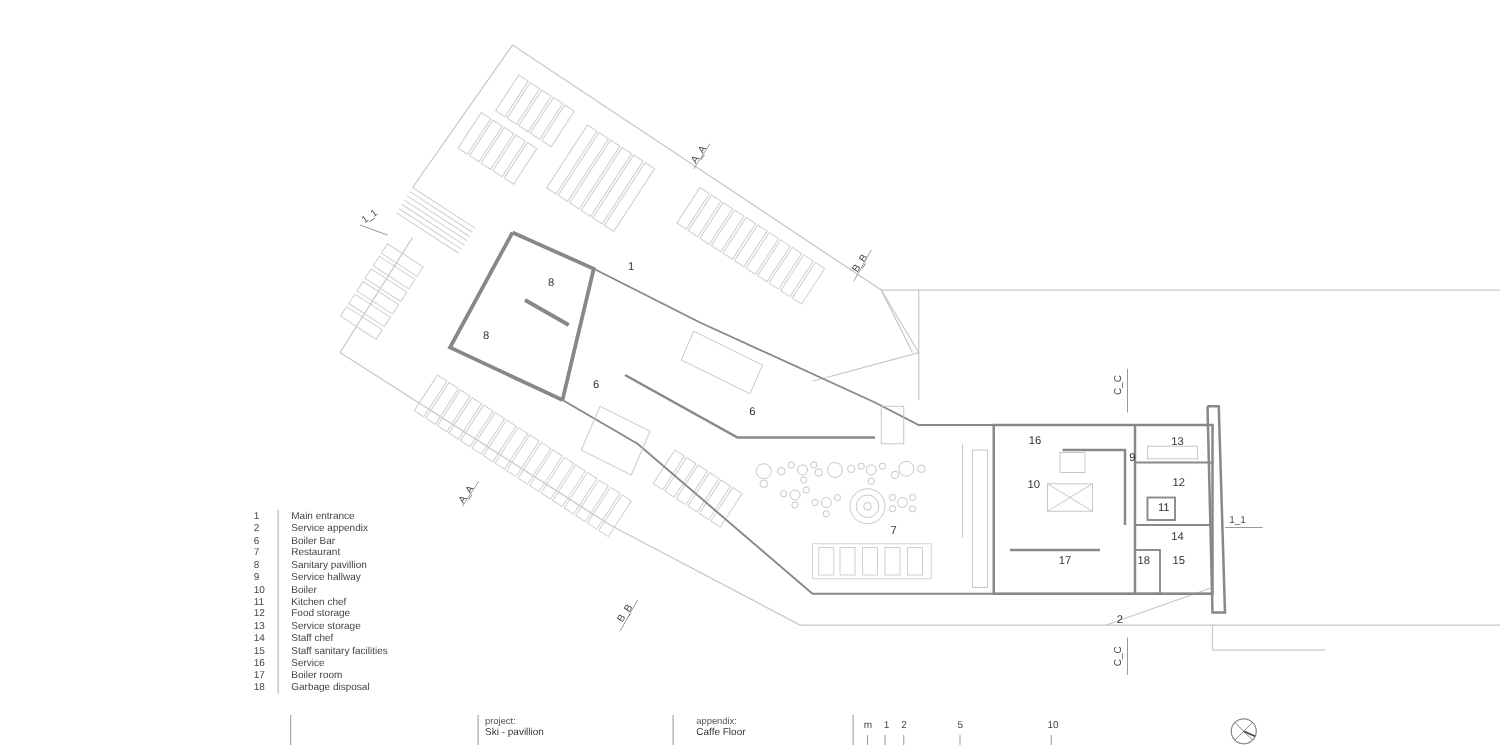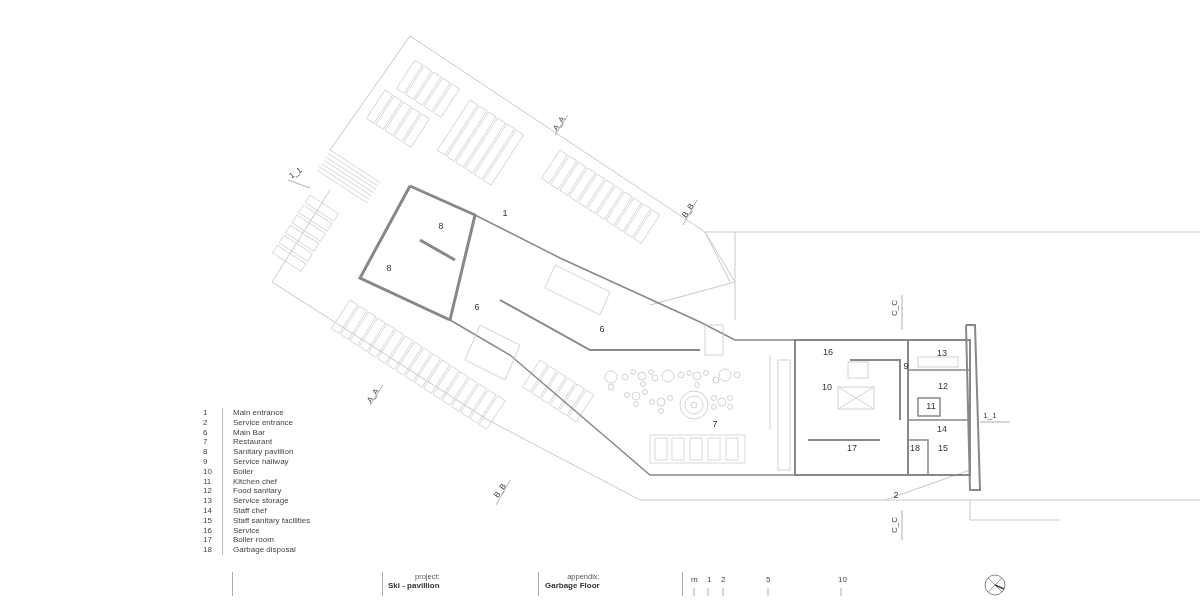--- a/index.html
+++ b/index.html
@@ -4,22 +4,22 @@
 <style>
   html, body { margin: 0; padding: 0; background: #ffffff; }
   body { width: 1200px; height: 601px; position: relative; overflow: hidden; font-family: "Liberation Sans", sans-serif; color: #333; }
   #plan { position: absolute; left: 0; top: 0; width: 1200px; height: 601px; }
   .legend { position: absolute; left: 222px; top: 408px; border-left: 1px solid #bbb; padding-left: 0; }
   .legend-row { display: flex; height: 9.8px; line-height: 9.8px; font-size: 8px; color: #444; }
   .legend-num { position: absolute; left: -20px; width: 14px; text-align: left; }
   .legend-label { padding-left: 10px; white-space: nowrap; }
   .titleblock { position: absolute; top: 572px; height: 26px; }
   .tb-sep { position: absolute; top: 572px; width: 1px; height: 24px; background: #aaa; }
-  .tb-small { font-size: 7.5px; color: #555; line-height: 9px; text-align: right; }
-  .tb-bold { font-size: 8px; font-weight: bold; color: #333; line-height: 10px; }
+  .tb-small { font-size: 7.5px; color: #555; line-height: 9px; }
+  .tb-bold { font-size: 8px; font-weight: normal; color: #333; line-height: 10px; }
   .logo { position: absolute; left: 243px; top: 599px; font-family: "DejaVu Sans Mono", monospace; font-size: 17px; letter-spacing: 2px; color: #fff; -webkit-text-stroke: 1px #444; font-weight: bold; }
   .scale-label { position: absolute; top: 575px; font-size: 8px; color: #444; }
   .room-num { font-family: "Liberation Sans", sans-serif; font-size: 9px; fill: #333; }
   .section-label { font-family: "Liberation Sans", sans-serif; font-size: 8px; fill: #444; }
 </style>
 </head>
 <body>
 
 <svg id="plan" viewBox="0 0 1200 601" xmlns="http://www.w3.org/2000/svg">
   <g fill="none" stroke="#c8c8c8" stroke-width="1">
@@ -250,25 +250,25 @@
   </g>
 </svg>
 
 <div class="legend" id="legend">
     <div class="legend-row">
       <span class="legend-num">1</span>
       <span class="legend-label">Main entrance</span>
     </div>
     <div class="legend-row">
       <span class="legend-num">2</span>
-      <span class="legend-label">Service entrance</span>
+      <span class="legend-label">Service appendix</span>
     </div>
     <div class="legend-row">
       <span class="legend-num">6</span>
-      <span class="legend-label">Main Bar</span>
+      <span class="legend-label">Boiler Bar</span>
     </div>
     <div class="legend-row">
       <span class="legend-num">7</span>
       <span class="legend-label">Restaurant</span>
     </div>
     <div class="legend-row">
       <span class="legend-num">8</span>
       <span class="legend-label">Sanitary pavillion</span>
     </div>
     <div class="legend-row">
@@ -278,21 +278,21 @@
     <div class="legend-row">
       <span class="legend-num">10</span>
       <span class="legend-label">Boiler</span>
     </div>
     <div class="legend-row">
       <span class="legend-num">11</span>
       <span class="legend-label">Kitchen chef</span>
     </div>
     <div class="legend-row">
       <span class="legend-num">12</span>
-      <span class="legend-label">Food sanitary</span>
+      <span class="legend-label">Food storage</span>
     </div>
     <div class="legend-row">
       <span class="legend-num">13</span>
       <span class="legend-label">Service storage</span>
     </div>
     <div class="legend-row">
       <span class="legend-num">14</span>
       <span class="legend-label">Staff chef</span>
     </div>
     <div class="legend-row">
@@ -314,23 +314,23 @@
   </div>
 
 <div class="tb-sep" style="left:232px;"></div>
 <div class="logo">3LHD</div>
 <div class="tb-sep" style="left:382px;"></div>
 <div class="titleblock" style="left:388px;">
   <div class="tb-small">project:</div>
   <div class="tb-bold">Ski - pavillion</div>
 </div>
 <div class="tb-sep" style="left:538px;"></div>
-<div class="titleblock" style="left:545px;">
+<div class="titleblock" style="left:557px;">
   <div class="tb-small">appendix:</div>
-  <div class="tb-bold">Garbage Floor</div>
+  <div class="tb-bold">Caffe Floor</div>
 </div>
 <div class="tb-sep" style="left:682px;"></div>
 
 <div>
   <span class="scale-label" style="left:691px;">m</span>
   <span class="scale-label" style="left:707px;">1</span>
   <span class="scale-label" style="left:721px;">2</span>
   <span class="scale-label" style="left:766px;">5</span>
   <span class="scale-label" style="left:838px;">10</span>
   <svg style="position:absolute;left:690px;top:586px;" width="160" height="12">

